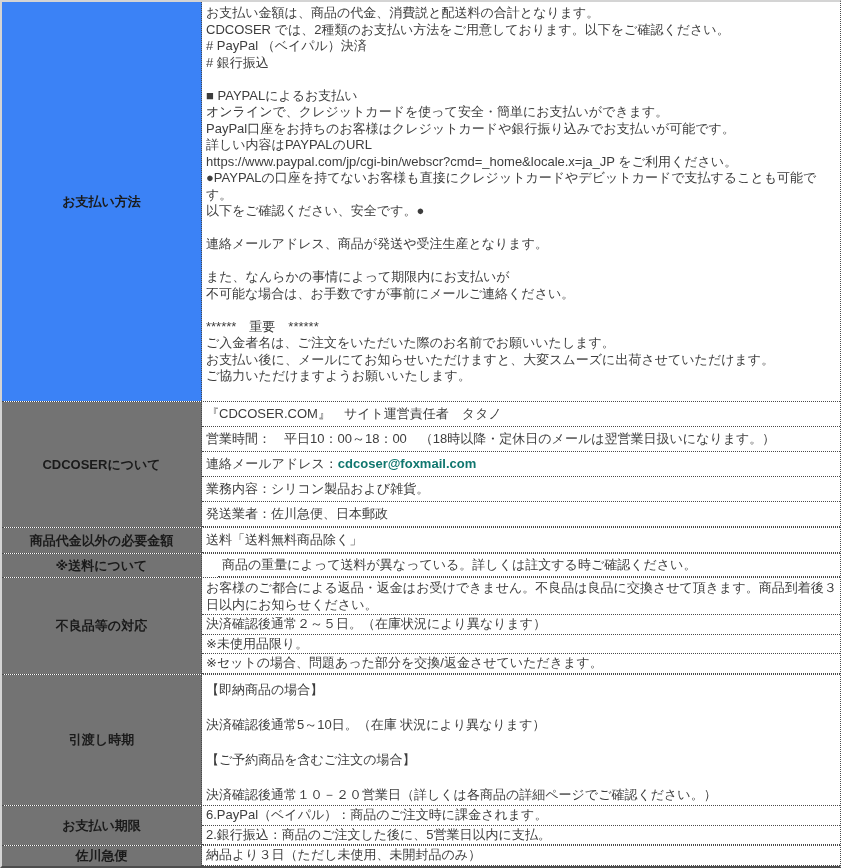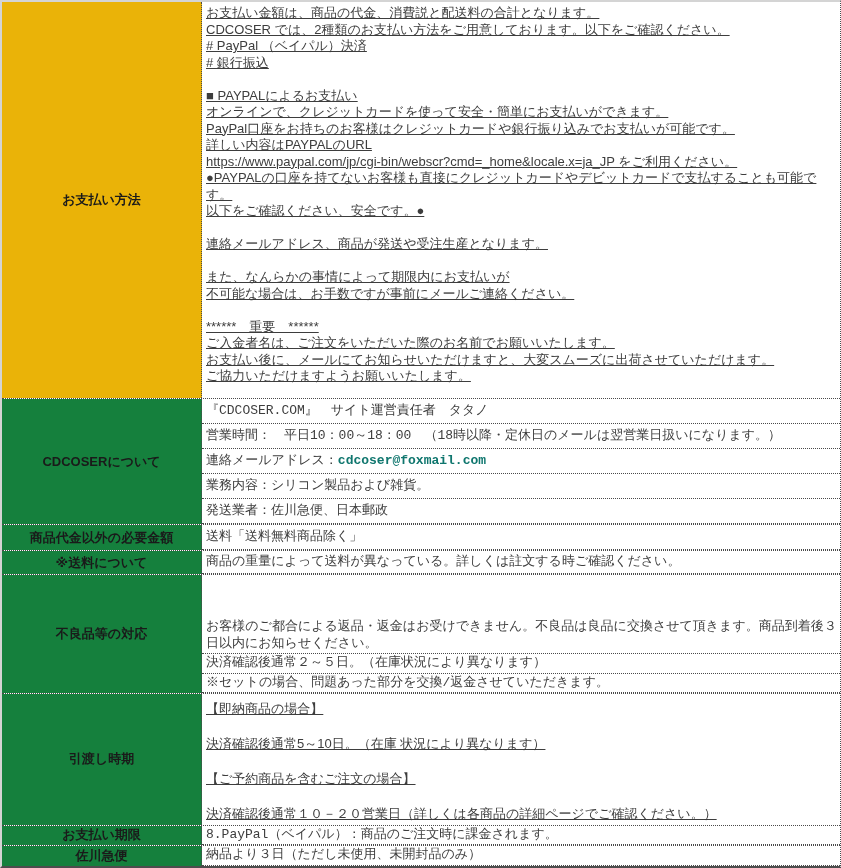--- a/index.html
+++ b/index.html
@@ -9,43 +9,43 @@
     border-top:2px solid #d4d4d4;
     border-left:2px solid #d4d4d4;
     border-right:1px dotted #4a4a4a;
     border-bottom:2px solid #4d4d4d;
     display:flex;flex-direction:column;
   }
   .row{display:flex;align-items:stretch;border-top:1px dotted #4a4a4a;}
   .row.first{border-top:none;}
   .head{
     flex:0 0 200px;width:200px;box-sizing:border-box;
-    background:#15803d;border-right:1px dotted #4a4a4a;
+    background:#737373;border-right:1px dotted #4a4a4a;
     display:flex;align-items:center;justify-content:center;
     font-size:13px;font-weight:bold;color:#1a1a1a;text-align:center;
     padding:0 6px;line-height:16px;
   }
-  .head.white{background:#eab308;}
+  .head.white{background:#3b82f6;}
   .body{flex:1 1 auto;min-width:0;font-size:13px;display:flex;flex-direction:column;}
   .block{padding:3px 2px 2px 4px;}
-  .line{min-height:16.5px;line-height:16.5px;white-space:pre-wrap;text-decoration:underline;}
+  .line{min-height:16.5px;line-height:16.5px;white-space:pre-wrap;}
   .block.loose{padding-top:6px;}
   .loose .line{min-height:17.5px;line-height:17.5px;}
   .subrow{
     box-sizing:border-box;padding:1px 2px 1px 4px;
     border-bottom:1px dotted #4a4a4a;
     display:flex;align-items:center;
-    line-height:16.5px;white-space:pre-wrap;font-family:Liberation Mono, monospace;
+    line-height:16.5px;white-space:pre-wrap;
   }
   .subrow.h25{min-height:25px;}
-  .subrow.h23{min-height:23px;}
+  .subrow.h23{min-height:23px;margin-left:16px;}
   .subrow.h20{min-height:20px;}
   .subrow.h19{min-height:19px;}
   .subrow.h17{min-height:17px;}
-  .subrow.tall{min-height:36px;align-items:flex-start;padding-top:2px;display:block;margin-top:42px;}
+  .subrow.tall{min-height:36px;align-items:flex-start;padding-top:2px;display:block;}
   .email{font-weight:bold;color:#0f766e;}
   .grow{flex:1 1 auto;}
 </style>
 </head>
 <body>
 
 <div class="tbl">
 
   <div class="row first grow">
     <div class="head white">お支払い方法</div>
@@ -100,20 +100,21 @@
     <div class="body">
       <div class="subrow h23">商品の重量によって送料が異なっている。詳しくは註文する時ご確認ください。</div>
     </div>
   </div>
 
   <div class="row">
     <div class="head">不良品等の対応</div>
     <div class="body">
       <div class="subrow tall">お客様のご都合による返品・返金はお受けできません。不良品は良品に交換させて頂きます。商品到着後３日以内にお知らせください。</div>
       <div class="subrow h17">決済確認後通常２～５日。（在庫状況により異なります）</div>
+      <div class="subrow h17">※未使用品限り。</div>
       <div class="subrow h17">※セットの場合、問題あった部分を交換/返金させていただきます。</div>
     </div>
   </div>
 
   <div class="row">
     <div class="head">引渡し時期</div>
     <div class="body">
       <div class="block loose">
         <div class="line">【即納商品の場合】</div>
         <div class="line"></div>
@@ -122,21 +123,22 @@
         <div class="line">【ご予約商品を含むご注文の場合】</div>
         <div class="line"></div>
         <div class="line">決済確認後通常１０－２０営業日（詳しくは各商品の詳細ページでご確認ください。）</div>
       </div>
     </div>
   </div>
 
   <div class="row">
     <div class="head">お支払い期限</div>
     <div class="body">
-      <div class="subrow h19">8.PayPal（ベイパル）：商品のご注文時に課金されます。</div>
+      <div class="subrow h19">6.PayPal（ベイパル）：商品のご注文時に課金されます。</div>
+      <div class="subrow h19">2.銀行振込：商品のご注文した後に、5営業日以内に支払。</div>
     </div>
   </div>
 
   <div class="row">
     <div class="head">佐川急便</div>
     <div class="body">
       <div class="subrow h20">納品より３日（ただし未使用、未開封品のみ）</div>
     </div>
   </div>
 

